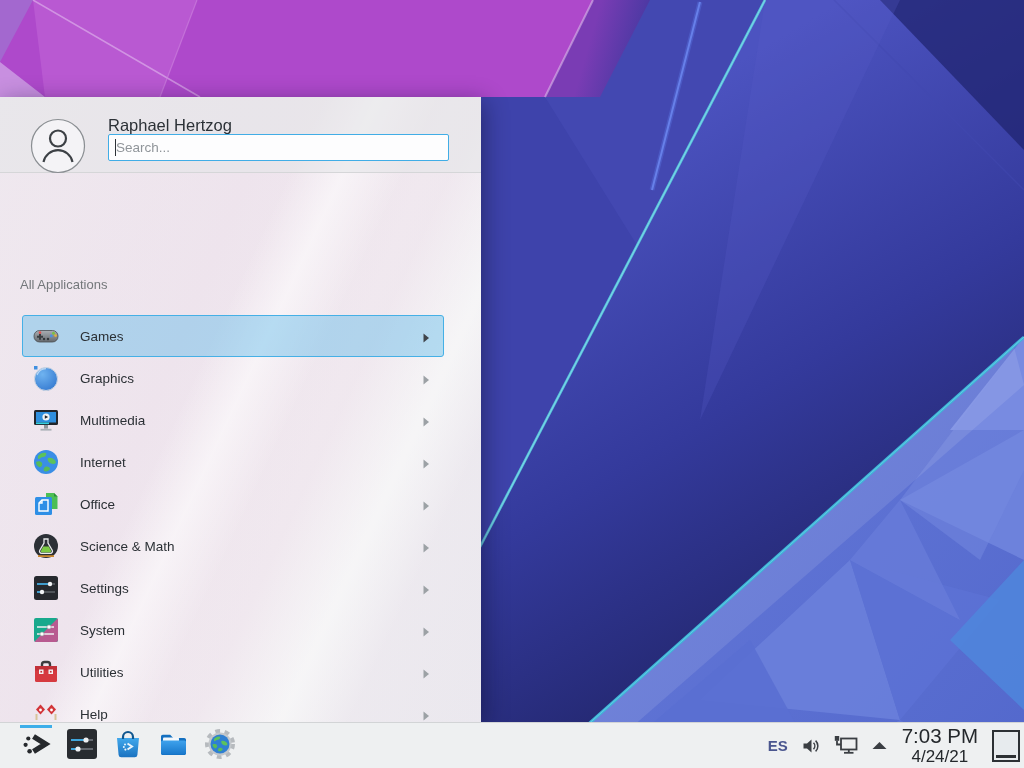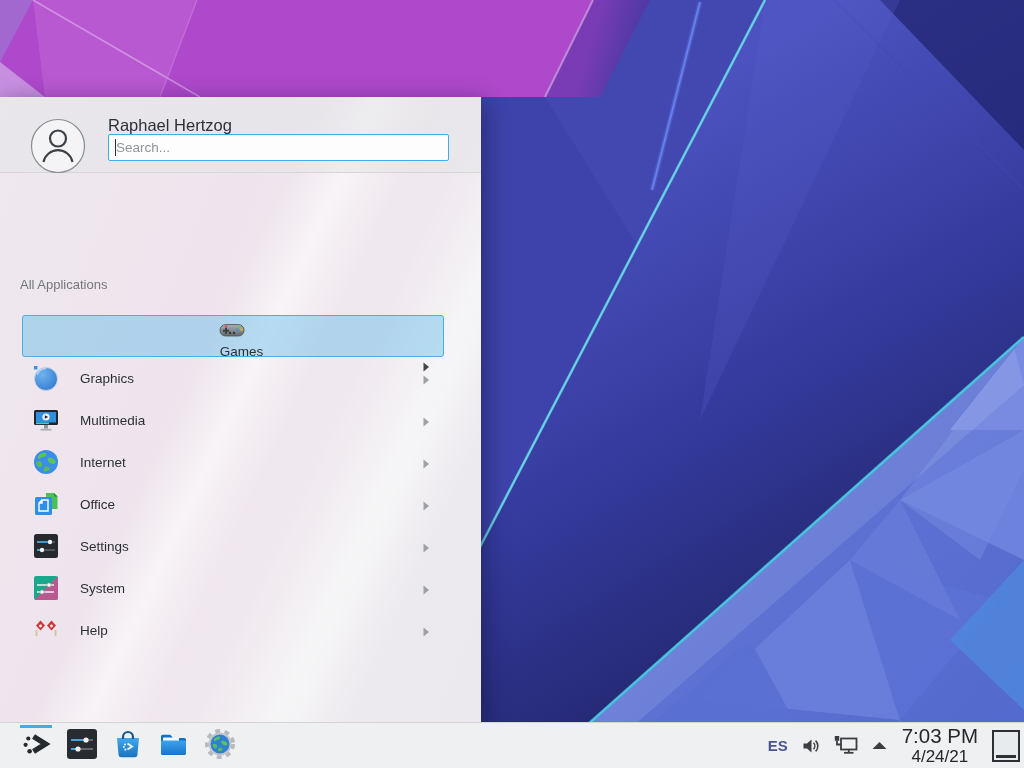--- a/index.html
+++ b/index.html
@@ -25,21 +25,21 @@
   .search-input { width:100%; height:100%; border:1px solid #41ade6; border-radius:2px;
           background:#fdfdfe; font-family:inherit; font-size:13.5px; color:#31363b; padding:0 7px; outline:none; }
   .search-input::placeholder { color:#90959a; }
   .search-caret { position:absolute; left:7px; top:5px; width:1px; height:17px; background:#2c3136; }
 
   .section-label { position:absolute; left:20px; top:104px; font-size:13px; color:#73777a; }
 
   .cat-list { position:absolute; left:0; top:127px; width:481px; height:406px; overflow:hidden; }
   .cat-row { height:42px; margin:0 37px 0 22px; padding:0 12px 0 9px; display:flex; align-items:center;
              border:1px solid transparent; border-radius:3px; color:#9ca1a5; }
-  .cat-row.selected { background:rgba(61,174,233,.35); border-color:#45b0e6; color:#3f444a;flex-direction:column; }
+  .cat-row.selected { background:rgba(61,174,233,.35); border-color:#45b0e6; color:#3f444a; }
   .cat-icon { width:28px; height:28px; flex:0 0 28px; }
   .cat-icon svg { display:block; }
   .cat-label { margin-left:20px; font-size:13.5px; color:#2b3035; }
   .cat-arrow { margin-left:auto; width:10px; height:12px; }
   .scrollbar { position:absolute; left:462px; top:131px; width:6px; height:380px; border-radius:3px; background:#73787c; }
 
   
   .taskbar { position:absolute; left:0; bottom:0; width:1024px; height:46px; background:#eef0f1;
              border-top:1px solid #d2d4d6; display:flex; align-items:center; padding-left:20px; }
   .task-btn { position:relative; width:32px; height:46px; margin-right:14px; display:flex; align-items:center; justify-content:center; }
@@ -220,20 +220,34 @@
             </svg>
           </span>
           <span class="cat-label">Office</span>
           <span class="cat-arrow"><svg width="10" height="12" viewBox="0 0 10 12">
               <path d="M2.5 1.5 L8 6 L2.5 10.5 Z" fill="currentColor"></path>
             </svg></span>
         </div>
         <div class="cat-row">
           <span class="cat-icon">
             <svg width="28" height="28" viewBox="0 0 28 28">
+              <circle cx="14" cy="14" r="12" fill="#2c3036"></circle>
+              <path d="M11.2 14.5 h5.6 l2.2 4.3 c.4 .8 -.1 1.7 -1 1.7 h-8 c-.9 0 -1.4 -.9 -1 -1.7 z" fill="#7ac943"></path>
+              <path d="M12 7 h4 v4 l4.2 7.3 c.8 1.5 -.3 3 -1.8 3 h-8.8 c-1.5 0 -2.6 -1.5 -1.8 -3 L12 11 z" fill="none" stroke="#e8eaec" stroke-width="1.3"></path>
+              <rect x="6" y="23.2" width="16" height="1.8" fill="#c8882e"></rect>
+            </svg>
+          </span>
+          <span class="cat-label">Science &amp; Math</span>
+          <span class="cat-arrow"><svg width="10" height="12" viewBox="0 0 10 12">
+              <path d="M2.5 1.5 L8 6 L2.5 10.5 Z" fill="currentColor"></path>
+            </svg></span>
+        </div>
+        <div class="cat-row">
+          <span class="cat-icon">
+            <svg width="28" height="28" viewBox="0 0 28 28">
               <rect x="2" y="2" width="24" height="24" rx="2.5" fill="#26292e"></rect>
               <line x1="5" y1="10" x2="23" y2="10" stroke="#5a6065" stroke-width="1.6"></line>
               <line x1="5" y1="10" x2="18" y2="10" stroke="#3daee9" stroke-width="1.6"></line>
               <circle cx="18" cy="10" r="2.2" fill="#f0f2f4"></circle>
               <line x1="5" y1="18" x2="23" y2="18" stroke="#5a6065" stroke-width="1.6"></line>
               <line x1="5" y1="18" x2="10" y2="18" stroke="#3daee9" stroke-width="1.6"></line>
               <circle cx="10" cy="18" r="2.2" fill="#f0f2f4"></circle>
             </svg>
           </span>
           <span class="cat-label">Settings</span>
@@ -253,20 +267,37 @@
                 <rect x="2" y="2" width="24" height="24" fill="#18a98c"></rect>
                 <polygon points="26,2 26,26 2,26" fill="#b85a90"></polygon>
                 <line x1="5" y1="11" x2="22" y2="11" stroke="#eef0f2" stroke-width="1.5"></line>
                 <circle cx="17" cy="11" r="2.1" fill="#ffffff" stroke="#8a8f93" stroke-width=".6"></circle>
                 <line x1="5" y1="18" x2="22" y2="18" stroke="#eef0f2" stroke-width="1.5"></line>
                 <circle cx="10" cy="18" r="2.1" fill="#ffffff" stroke="#8a8f93" stroke-width=".6"></circle>
               </g>
             </svg>
           </span>
           <span class="cat-label">System</span>
+          <span class="cat-arrow"><svg width="10" height="12" viewBox="0 0 10 12">
+              <path d="M2.5 1.5 L8 6 L2.5 10.5 Z" fill="currentColor"></path>
+            </svg></span>
+        </div>
+        <div class="cat-row">
+          <span class="cat-icon">
+            <svg width="28" height="28" viewBox="0 0 28 28">
+              <path d="M10 8.5 V6.5 a2.5 2.5 0 0 1 2.5 -2.5 h3 a2.5 2.5 0 0 1 2.5 2.5 v2" fill="none" stroke="#3c3c3e" stroke-width="2.4"></path>
+              <rect x="3" y="8" width="22" height="16" rx="1.5" fill="#d63a40"></rect>
+              <rect x="3" y="8" width="22" height="4.5" fill="#c23038"></rect>
+              <rect x="7" y="11.5" width="4.5" height="4.5" fill="#f2f3f4"></rect>
+              <rect x="8.4" y="12.9" width="1.7" height="1.7" fill="#c23038"></rect>
+              <rect x="16.5" y="11.5" width="4.5" height="4.5" fill="#f2f3f4"></rect>
+              <rect x="17.9" y="12.9" width="1.7" height="1.7" fill="#c23038"></rect>
+            </svg>
+          </span>
+          <span class="cat-label">Utilities</span>
           <span class="cat-arrow"><svg width="10" height="12" viewBox="0 0 10 12">
               <path d="M2.5 1.5 L8 6 L2.5 10.5 Z" fill="currentColor"></path>
             </svg></span>
         </div>
         <div class="cat-row">
           <span class="cat-icon">
             <svg width="28" height="28" viewBox="0 0 28 28">
               <path d="M8.5 4.5 l4.5 5 -4.5 5 -4.5 -5 z" fill="#d23438"></path>
               <path d="M19.5 4.5 l4.5 5 -4.5 5 -4.5 -5 z" fill="#d23438"></path>
               <circle cx="8.5" cy="10" r="1.4" fill="#ffffff"></circle>

